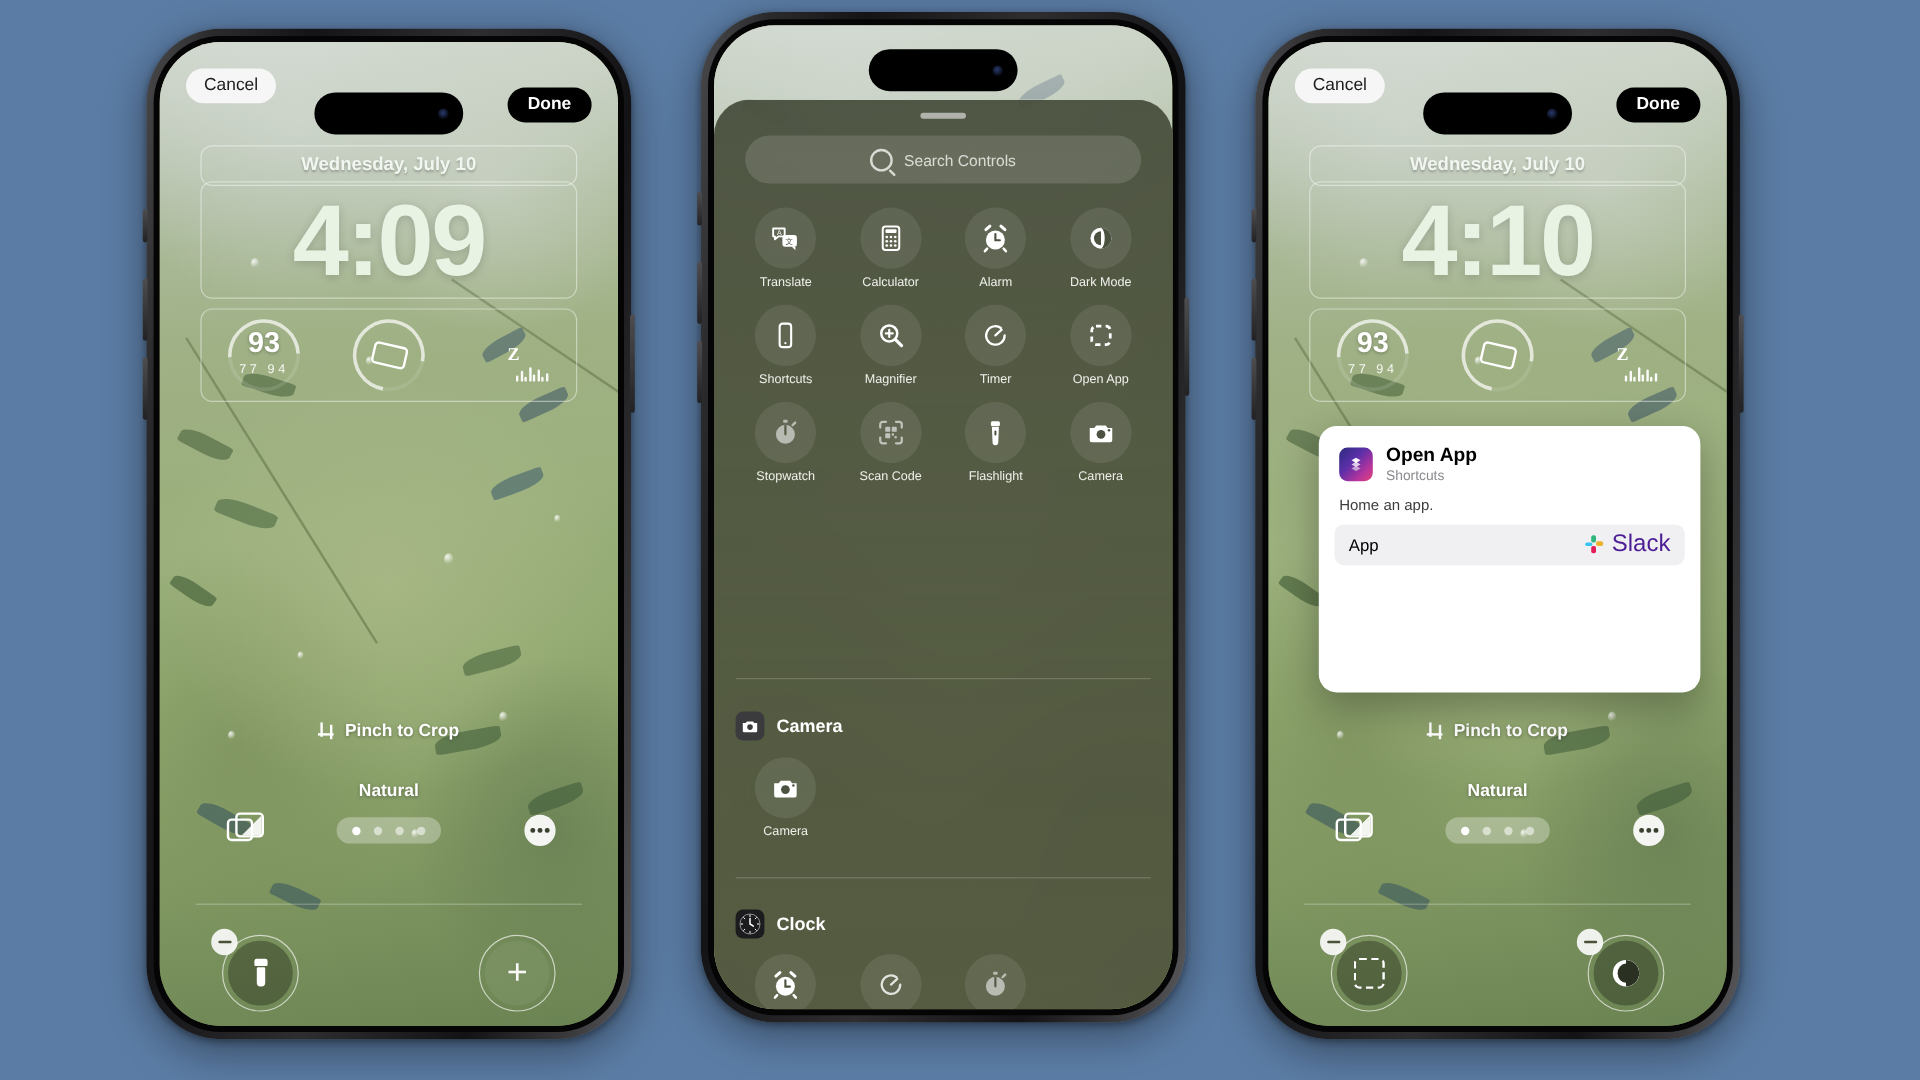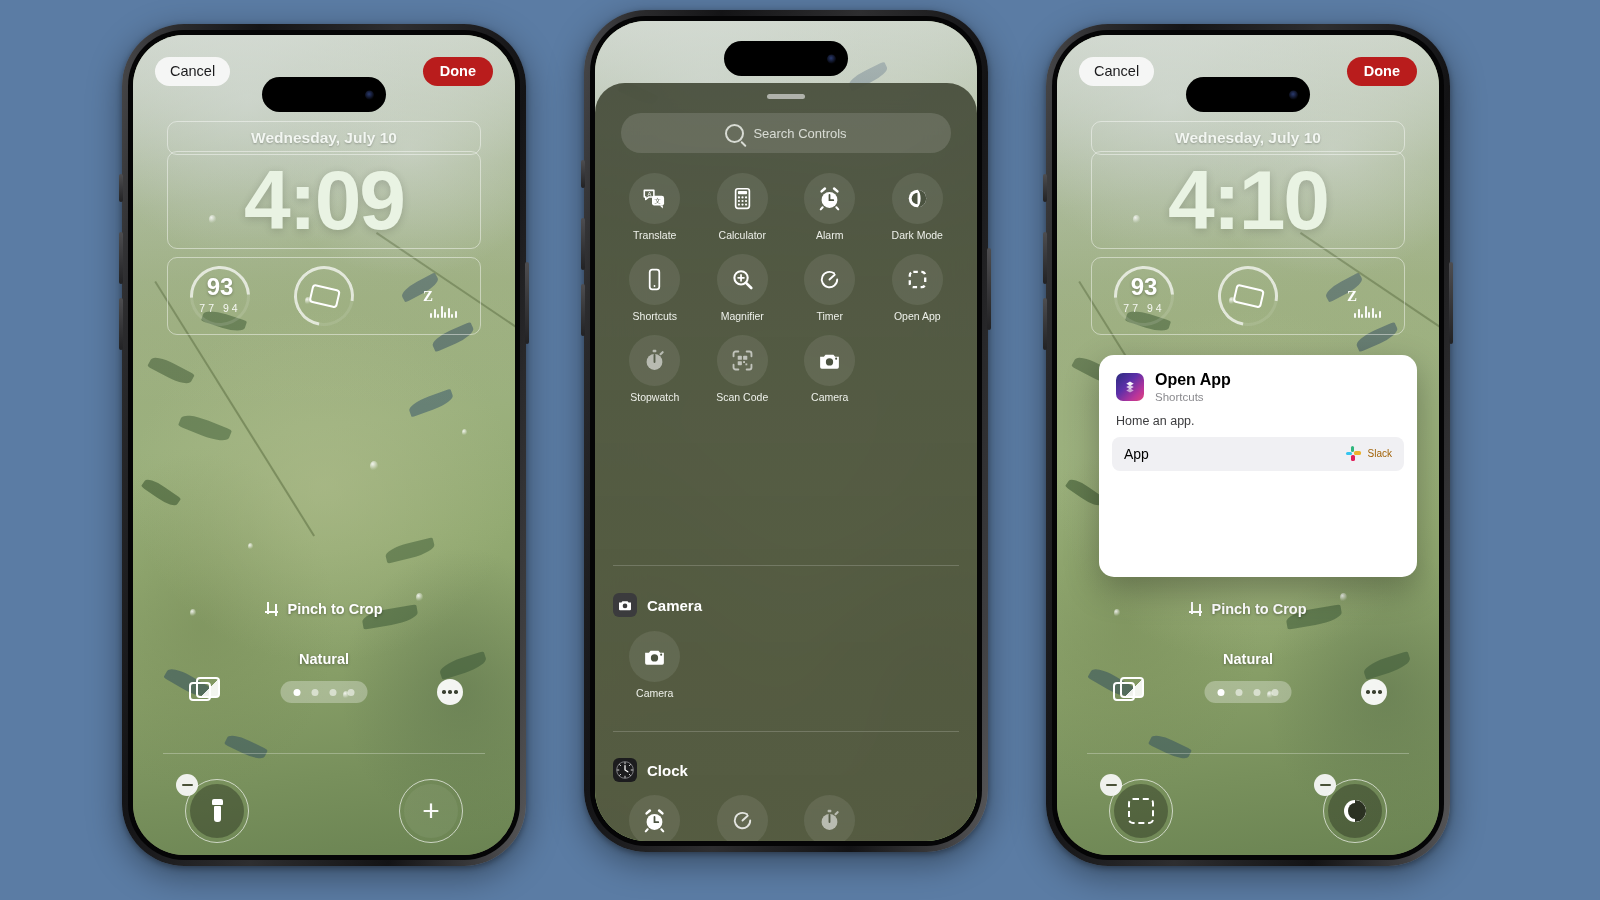--- a/index.html
+++ b/index.html
@@ -63,22 +63,22 @@
 
   
   .topbar{position:absolute;left:0;right:0;top:22px;height:34px;}
   .cancel{
     position:absolute;left:22px;top:0;
     background:rgba(248,248,248,.92);color:#1b1b1d;
     font-size:14.5px;font-weight:500;
     padding:7px 15px;border-radius:17px;line-height:1;
   }
   .done{
-    position:absolute;right:22px;top:0;
-    background:#b91c1c;color:#fff;
+    position:absolute;right:22px;top:16px;
+    background:#000000;color:#fff;
     font-size:14.5px;font-weight:700;
     padding:7px 17px;border-radius:17px;line-height:1;
   }
   .island{
     position:absolute;left:50%;transform:translateX(-50%);top:20px;
     width:124px;height:35px;border-radius:19px;background:#000;
   }
   .island::after{
     content:"";position:absolute;right:12px;top:50%;transform:translateY(-50%);
     width:9px;height:9px;border-radius:50%;
@@ -244,21 +244,21 @@
     position:relative;display:flex;align-items:center;justify-content:center;flex:none;
   }
   .dlg-title{color:#000;font-size:16px;font-weight:700;line-height:1.1;}
   .dlg-sub{color:#8a8a8e;font-size:11.5px;margin-top:2px;}
   .dlg-desc{padding:11px 17px 0 17px;color:#3c3c3e;font-size:12.5px;}
   .dlg-row{
     margin:9px 13px 0 13px;height:34px;border-radius:8px;background:#f0f0f3;
     display:flex;align-items:center;justify-content:space-between;padding:0 12px;
   }
   .dlg-row .k{color:#000;font-size:14px;}
-  .dlg-row .v{display:flex;align-items:center;gap:7px;color:#a16207;font-size:10px;}
+  .dlg-row .v{display:flex;align-items:center;gap:7px;color:#4c1d95;font-size:20px;}
   .slackmark{width:15px;height:15px;position:relative;flex:none;}
   .slackmark i{position:absolute;border-radius:1.6px;display:block;}
 </style>
 </head>
 <body style="background: rgb(91, 124, 164);">
 
 <div class="stage">
 
   <div class="phone p1">
     <div class="btn-side sb-mute"></div>
@@ -537,20 +537,32 @@
                   </svg>
                 </span>
               </div>
             <div class="clabel">Scan Code</div>
           </div>
 
           <div class="cell">
             <div class="bubble">
                 <span class="ic">
                   <svg width="25" height="25" viewBox="0 0 24 24">
+                    <rect x="8.4" y="3" width="7.2" height="4" rx="1.2" fill="#fff"></rect>
+                    <path d="M9.2 7.6h5.6l-.5 12.2a2.3 2.3 0 0 1-4.6 0z" fill="#fff"></path>
+                    <rect x="11.2" y="10.4" width="1.6" height="4" rx=".8" fill="#4b5340"></rect>
+                  </svg>
+                </span>
+              </div>
+            <div class="clabel">Flashlight</div>
+          </div>
+          <div class="cell">
+            <div class="bubble">
+                <span class="ic">
+                  <svg width="25" height="25" viewBox="0 0 24 24">
                     <path d="M3 8.4h3.6l1.6-2h7.6l1.6 2H21v9.8a1.6 1.6 0 0 1-1.6 1.6H4.6A1.6 1.6 0 0 1 3 18.2z" fill="#fff"></path>
                     <circle cx="12" cy="13.4" r="3.5" fill="#4b5340"></circle>
                     <circle cx="18.4" cy="10.2" r="1" fill="#4b5340"></circle>
                   </svg>
                 </span>
               </div>
             <div class="clabel">Camera</div>
           </div>
         </div>
 

